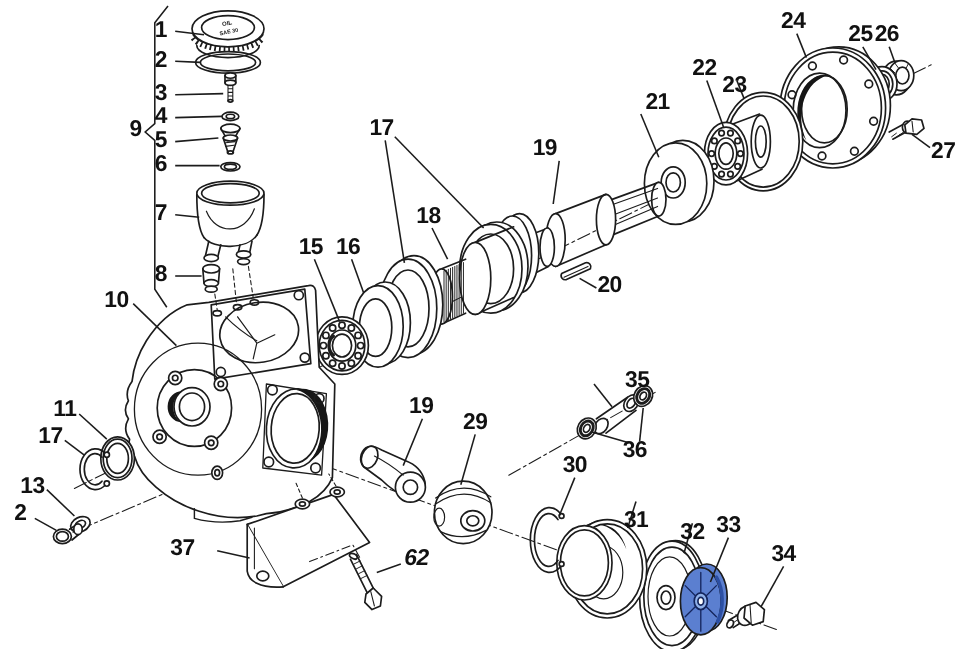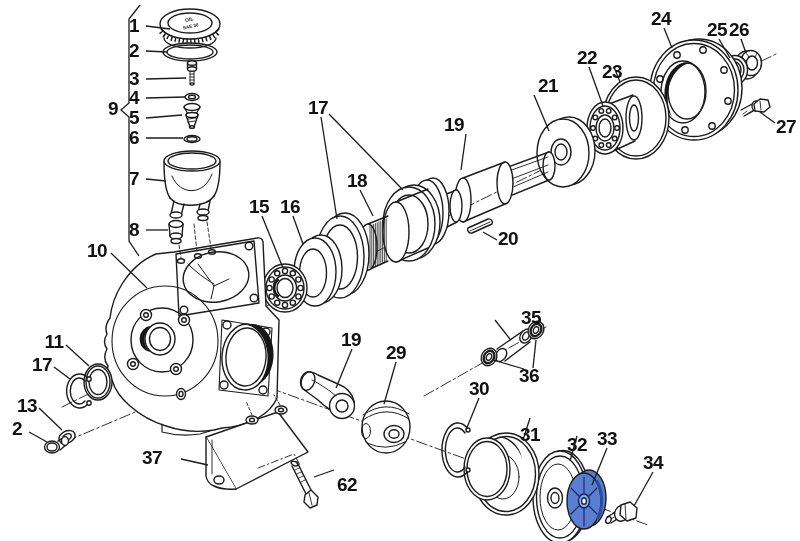--- a/index.html
+++ b/index.html
@@ -441,15 +441,15 @@
       <div class="callout" style="left: 351px; top: 339px;">19</div>
       <div class="callout" style="left: 396px; top: 352px;">29</div>
       <div class="callout" style="left: 479px; top: 388px;">30</div>
       <div class="callout" style="left: 530px; top: 408px; margin-top: 26px;">31</div>
       <div class="callout" style="left: 577px; top: 444px;">32</div>
       <div class="callout" style="left: 607px; top: 438px;">33</div>
       <div class="callout" style="left: 653px; top: 462px;">34</div>
       <div class="callout" style="left: 483px; top: 317px; margin-left: 48px;">35</div>
       <div class="callout" style="left: 529px; top: 375px;">36</div>
       <div class="callout" style="left: 152px; top: 457px;">37</div>
-      <div class="callout" style="left: 347px; top: 484px;">62</div>
+      <div class="callout" style="left: 347px; top: 465px; font-style: italic;">62</div>
     </div>
 </div>
 
 </body></html>

